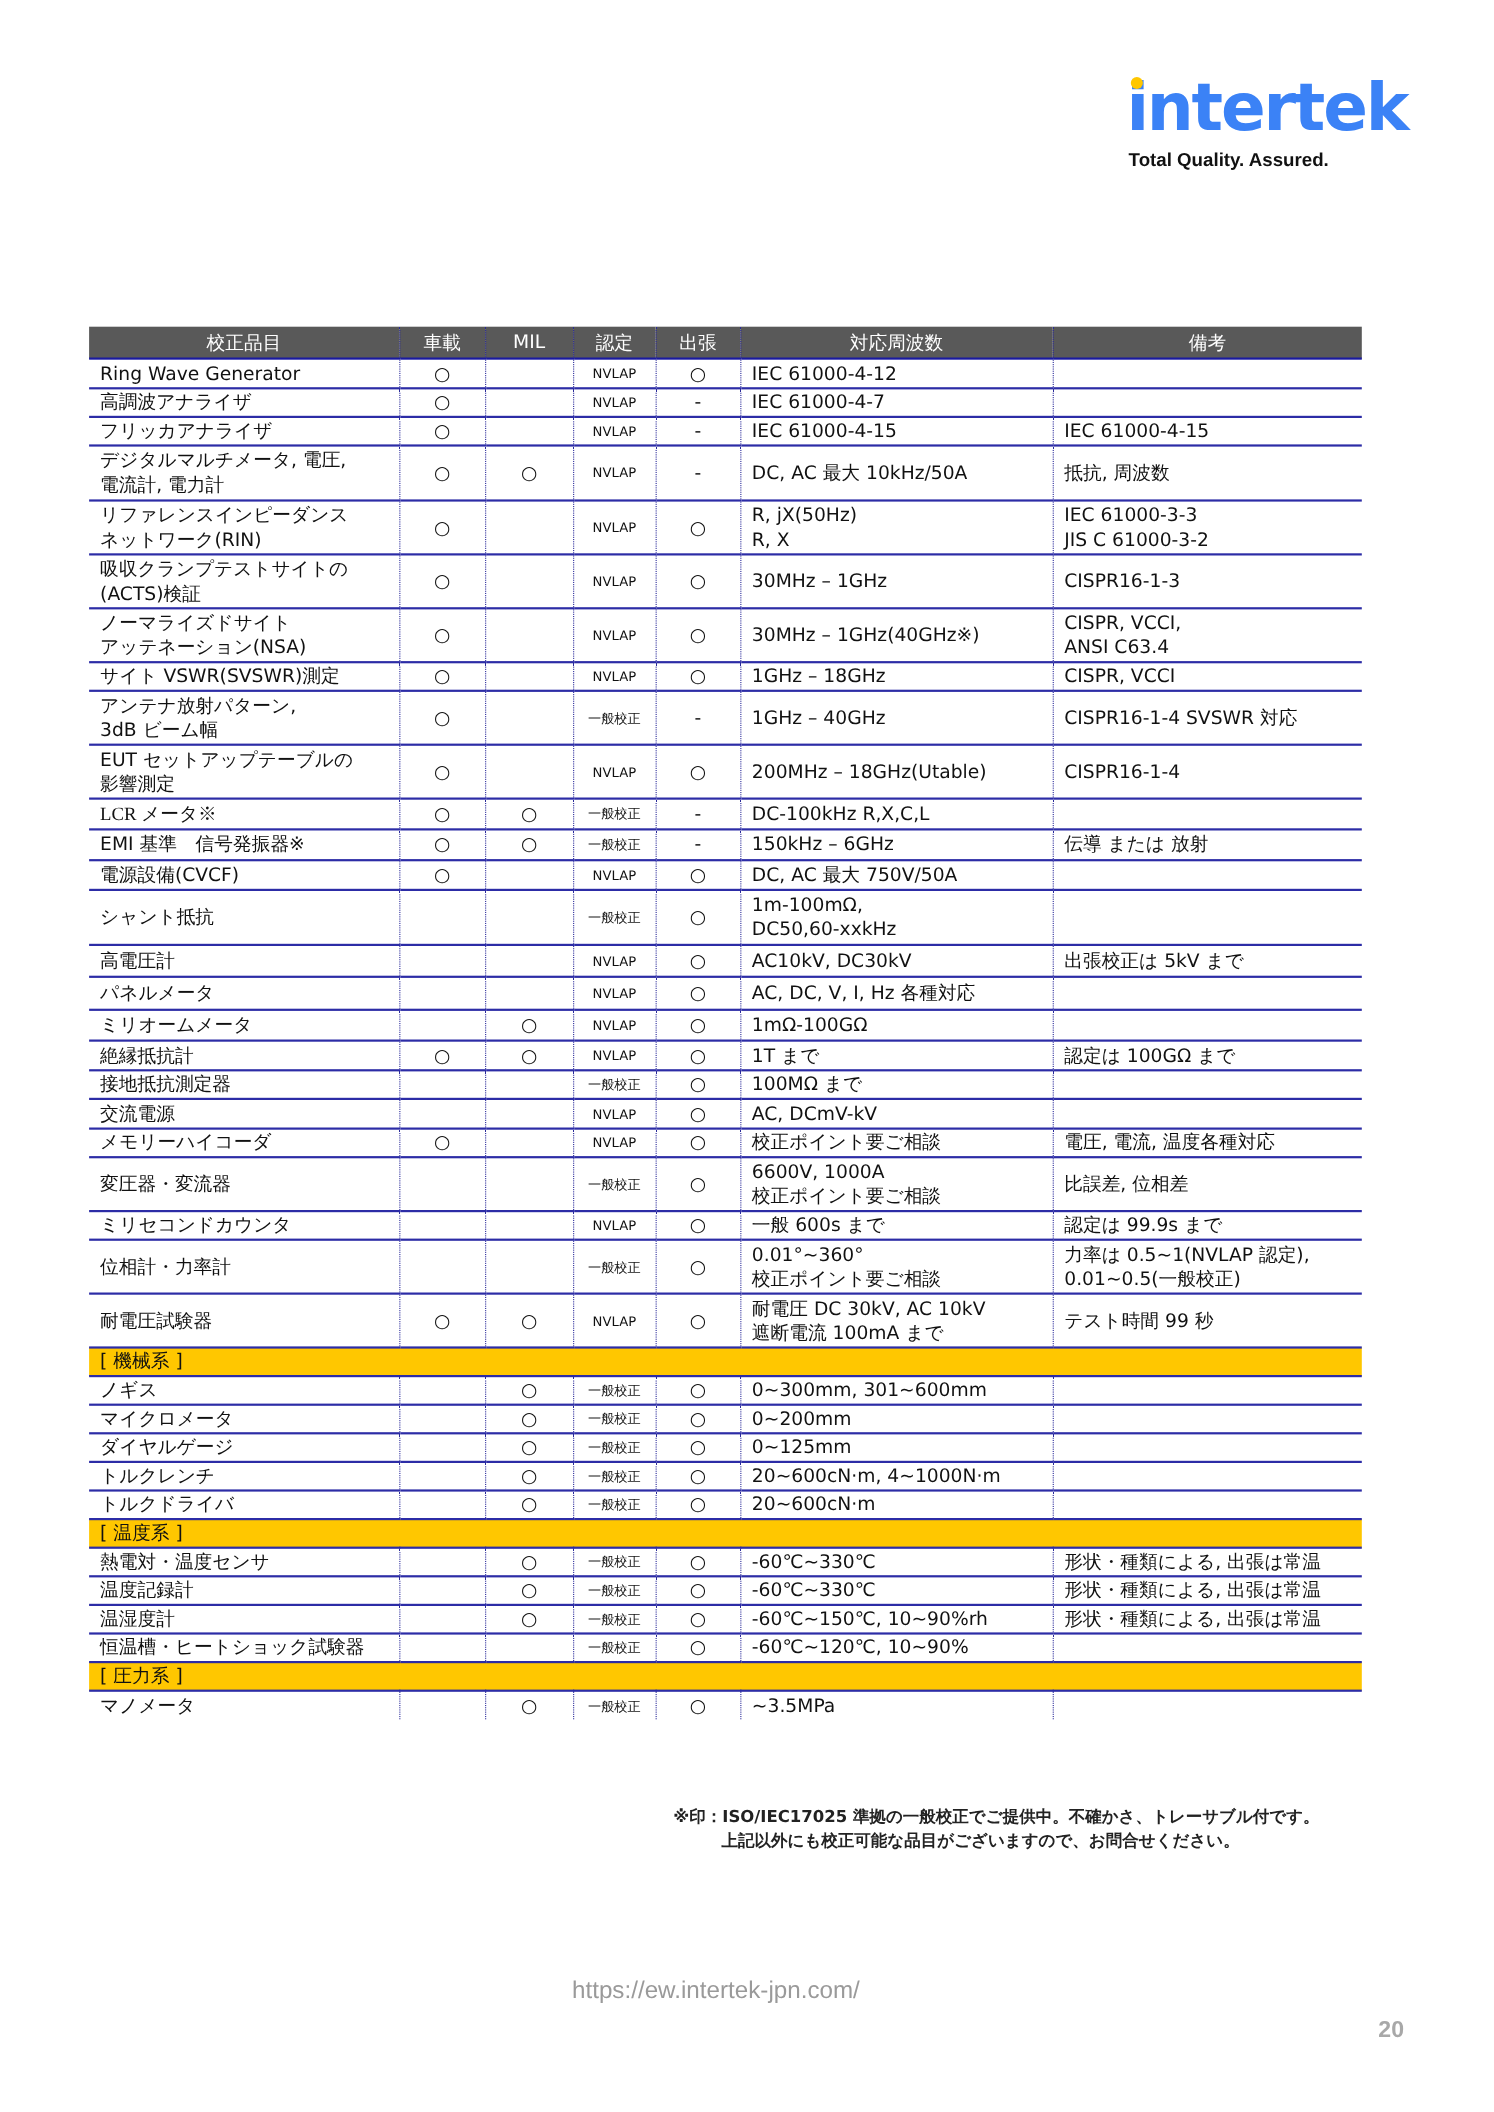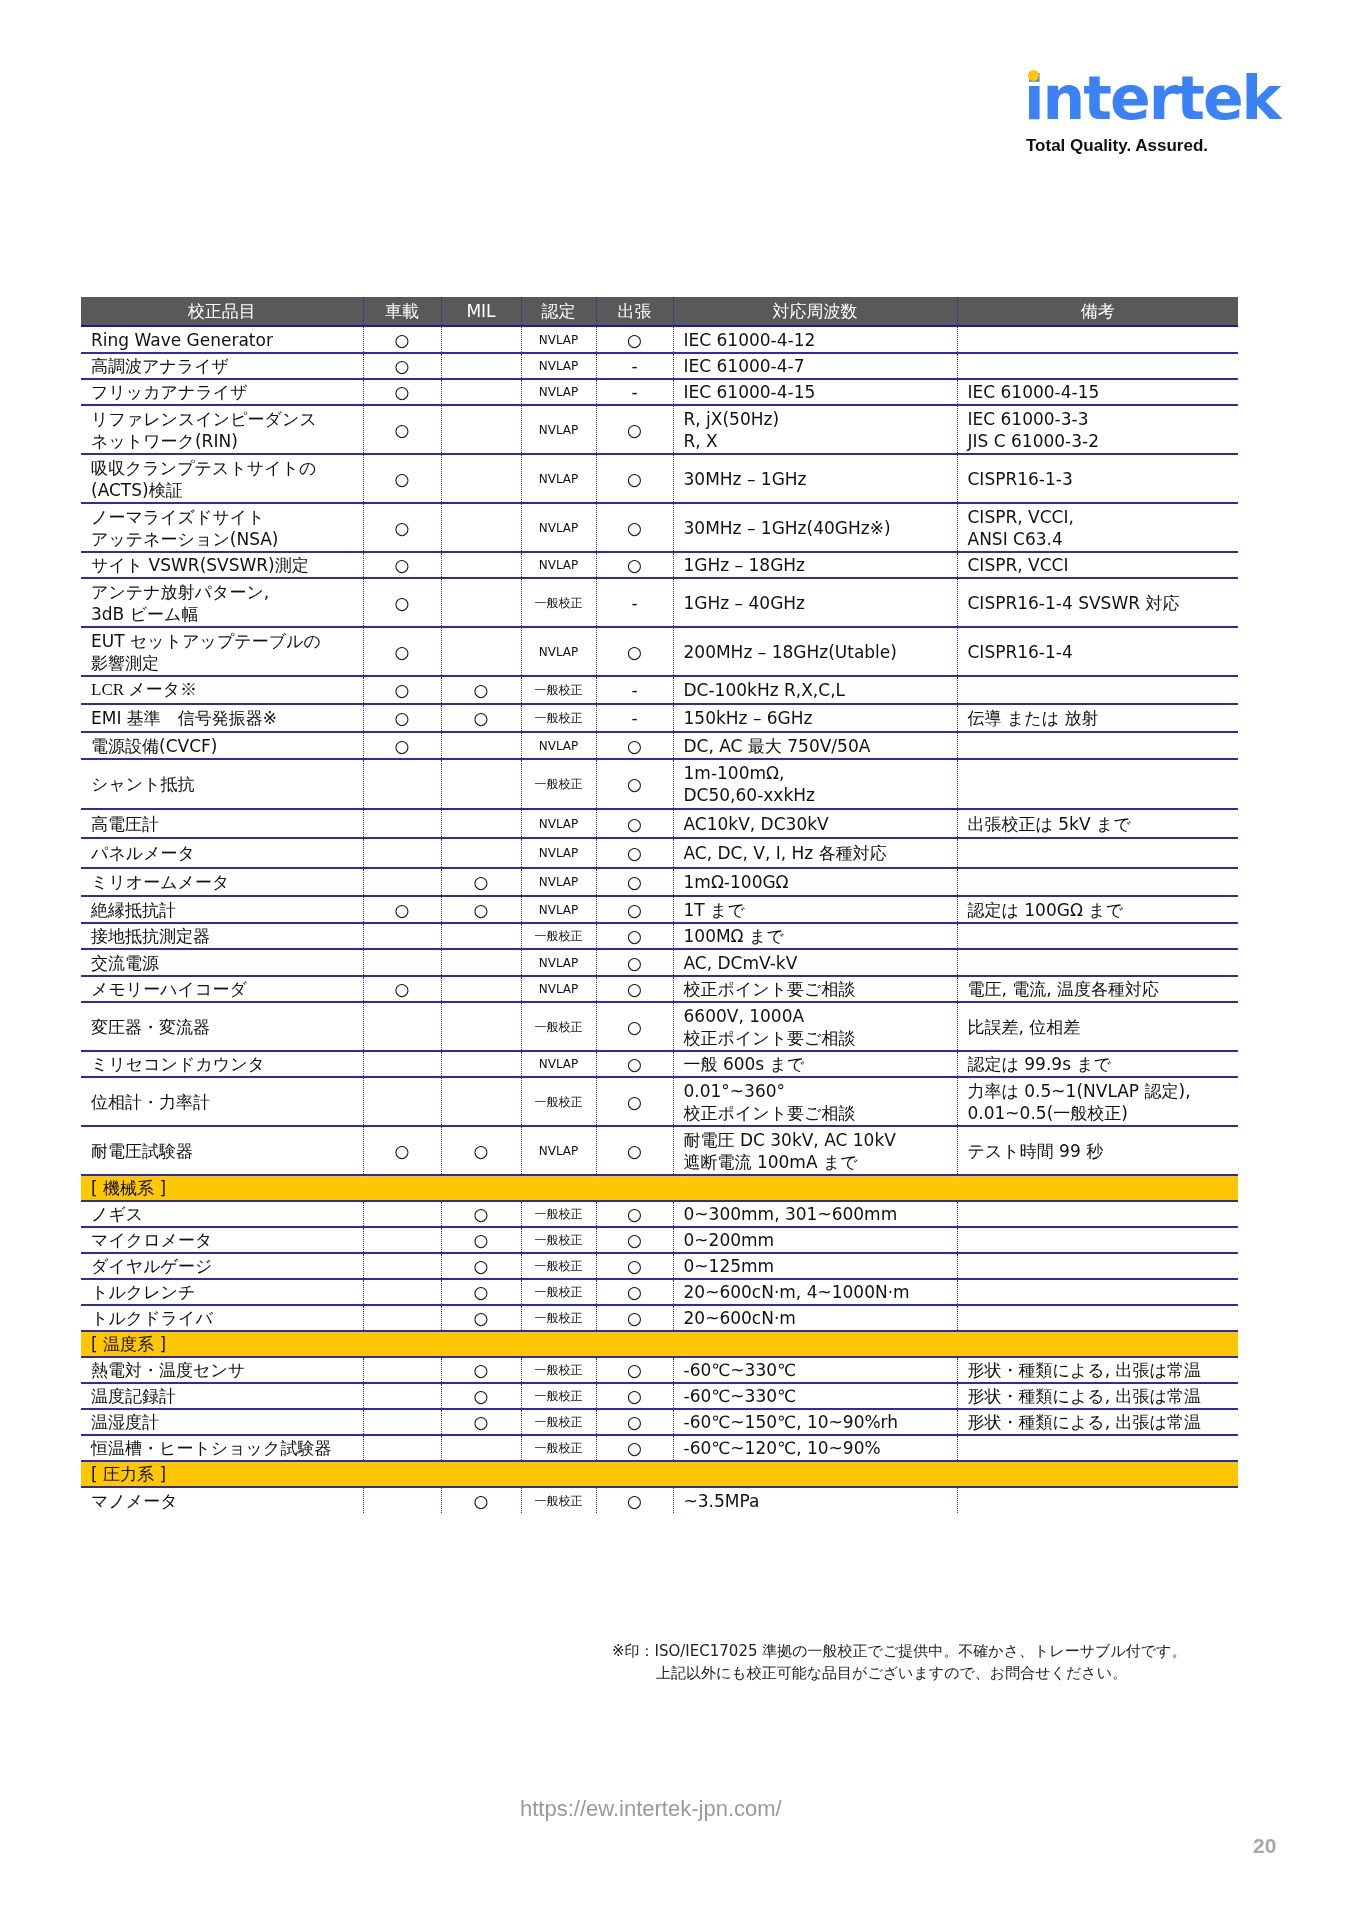--- a/index.html
+++ b/index.html
@@ -9,21 +9,21 @@
   .logo-dot { position:absolute; left:4px; top:2px; width:11px; height:11px; border-radius:50%; background:#FFC700; }
   .logo-tag { font-family:"Liberation Sans", sans-serif; font-weight:bold; font-size:17px; color:#111; margin-top:8px; margin-left:2px; }
   table.cal { position:absolute; left:81px; top:297px; width:1157px; border-collapse:collapse; table-layout:fixed; font-size:17px; }
   table.cal th { background:#595959; color:#fff; font-weight:normal; font-size:17px; height:28px; padding:0; border-bottom:2px solid #1a1aa0; border-left:1px dotted #2a2a9a; text-align:center; }
   table.cal th:first-child { border-left:none; }
   table.cal td { padding:0 10px; border-bottom:2px solid #2c2ca6; border-left:1px dotted #2a2a9a; vertical-align:middle; line-height:22px; white-space:nowrap; }
   table.cal td:first-child { border-left:none; }
   table.cal td.c { text-align:center; padding:0; }
   table.cal td.small { font-size:12px; }
   tr.sec td { background:#FFC700; border-left:none; padding-left:10px; height:24px; }
-  .foot-note { position:absolute; left:612px; top:1640px; font-size:15px; line-height:22px; color:#222; }
+  .foot-note { position:absolute; left:612px; top:1640px; font-size:15px; line-height:22px; color:#222;font-weight:bold; }
   .foot-note .l2 { padding-left:44px; }
   .url { position:absolute; left:520px; top:1796px; font-family:"Liberation Sans", sans-serif; font-size:22px; color:#9a9a9a; }
   .page-num { position:absolute; left:1253px; top:1834px; font-family:"Liberation Sans", sans-serif; font-size:21px; font-weight:bold; color:#a8a8a8; }
 </style>
 </head>
 <body>
 
 <div class="logo">
   <div class="logo-word">
     <span class="logo-dot"></span>
@@ -74,20 +74,30 @@
       </tr>
       <tr style="height: 26px;">
         <td style="white-space: pre-line;">フリッカアナライザ</td>
         <td class="c" style="white-space: pre-line;">○</td>
         <td class="c" style="white-space: pre-line;"></td>
         <td class="c small" style="white-space: pre-line;">NVLAP</td>
         <td class="c" style="white-space: pre-line;">-</td>
         <td style="white-space: pre-line;">IEC 61000-4-15</td>
         <td style="white-space: pre-line;">IEC 61000-4-15</td>
       </tr>
+      <tr style="height: 50px;">
+        <td style="white-space: pre-line;">デジタルマルチメータ, 電圧,
+電流計, 電力計</td>
+        <td class="c" style="white-space: pre-line;">○</td>
+        <td class="c" style="white-space: pre-line;">○</td>
+        <td class="c small" style="white-space: pre-line;">NVLAP</td>
+        <td class="c" style="white-space: pre-line;">-</td>
+        <td style="white-space: pre-line;">DC, AC 最大 10kHz/50A</td>
+        <td style="white-space: pre-line;">抵抗, 周波数</td>
+      </tr>
       <tr style="height: 49px;">
         <td style="white-space: pre-line;">リファレンスインピーダンス
 ネットワーク(RIN)</td>
         <td class="c" style="white-space: pre-line;">○</td>
         <td class="c" style="white-space: pre-line;"></td>
         <td class="c small" style="white-space: pre-line;">NVLAP</td>
         <td class="c" style="white-space: pre-line;">○</td>
         <td style="white-space: pre-line;">R, jX(50Hz)
 R, X</td>
         <td style="white-space: pre-line;">IEC 61000-3-3

